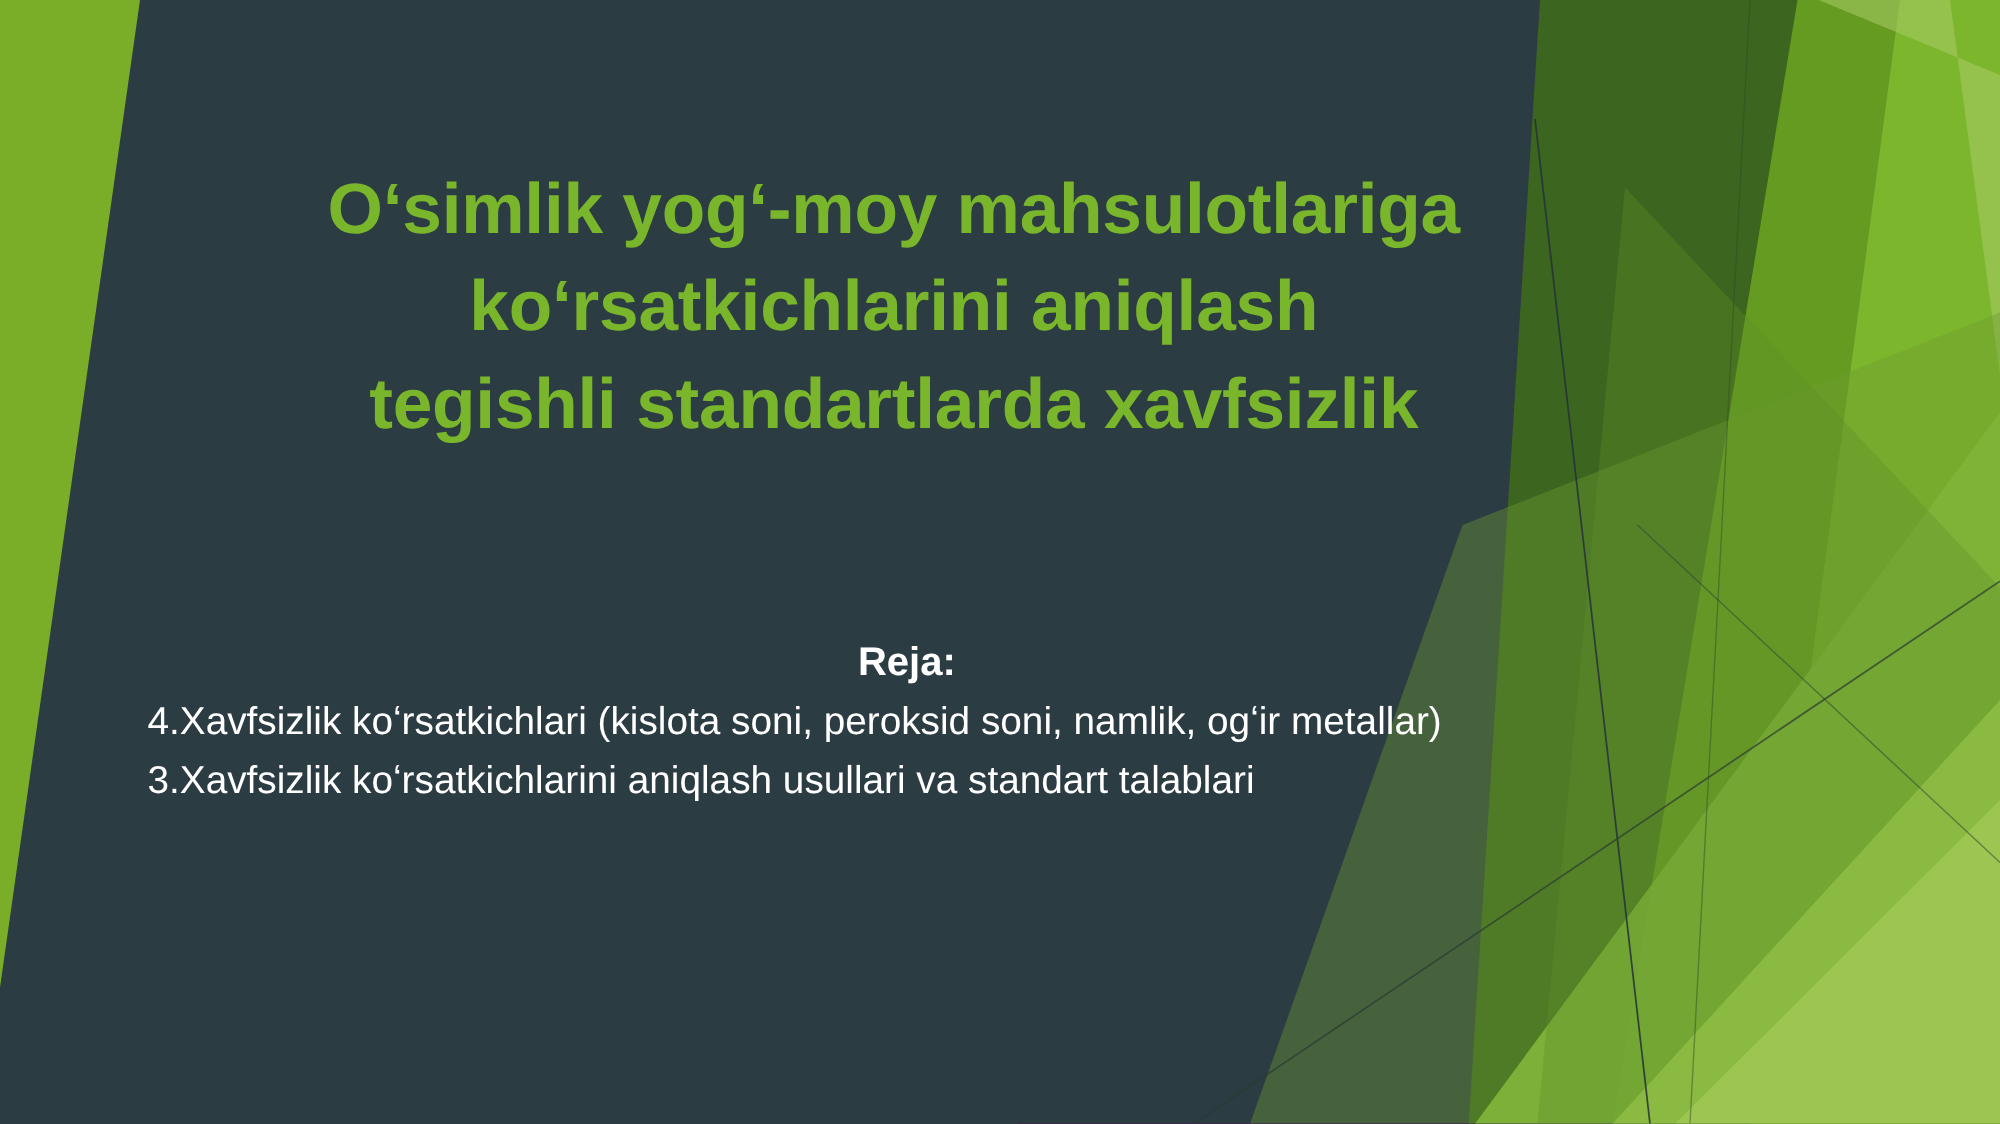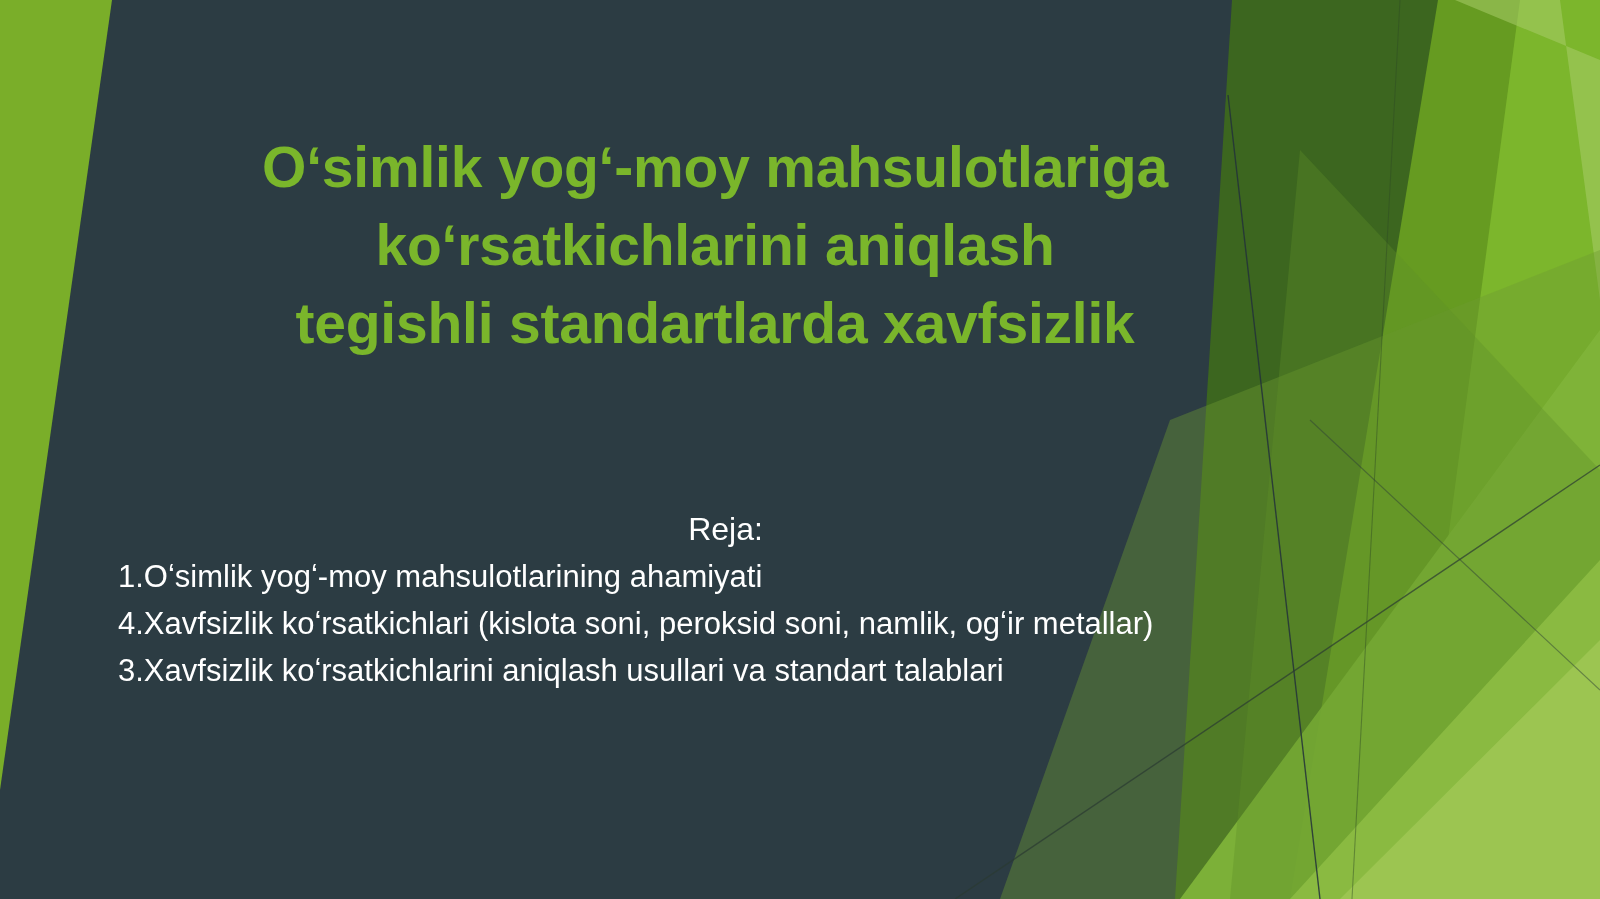--- a/index.html
+++ b/index.html
@@ -49,21 +49,21 @@
   #reja-block {
     position: absolute;
     left: 118px;
     top: 506px;
     width: 1215px;
   }
   #reja-heading {
     display: block;
     text-align: center;
     color: #ffffff;
-    font-weight: normal;
+    font-weight: bold;
     font-size: 32px;
     line-height: 47px;
   }
   .reja-item {
     display: block;
     text-align: left;
     color: #ffffff;
     font-weight: normal;
     font-size: 31px;
     line-height: 47px;
@@ -108,19 +108,18 @@
   <div class="content-layer">
 
     <div id="title-block">
       <span class="title-line">Oʻsimlik yogʻ-moy mahsulotlariga</span>
       <span class="title-line">koʻrsatkichlarini aniqlash</span>
       <span class="title-line">tegishli standartlarda xavfsizlik</span>
     </div>
 
     <div id="reja-block">
       <span id="reja-heading">Reja:</span>
-      <span class="reja-item">1.Oʻsimlik yogʻ-moy mahsulotlarining ahamiyati</span>
       <span class="reja-item wrap">4.Xavfsizlik koʻrsatkichlari (kislota soni, peroksid soni, namlik, ogʻir metallar)</span>
       <span class="reja-item">3.Xavfsizlik koʻrsatkichlarini aniqlash usullari va standart talablari</span>
     </div>
 
   </div>
 </div>
 
 </body></html>

